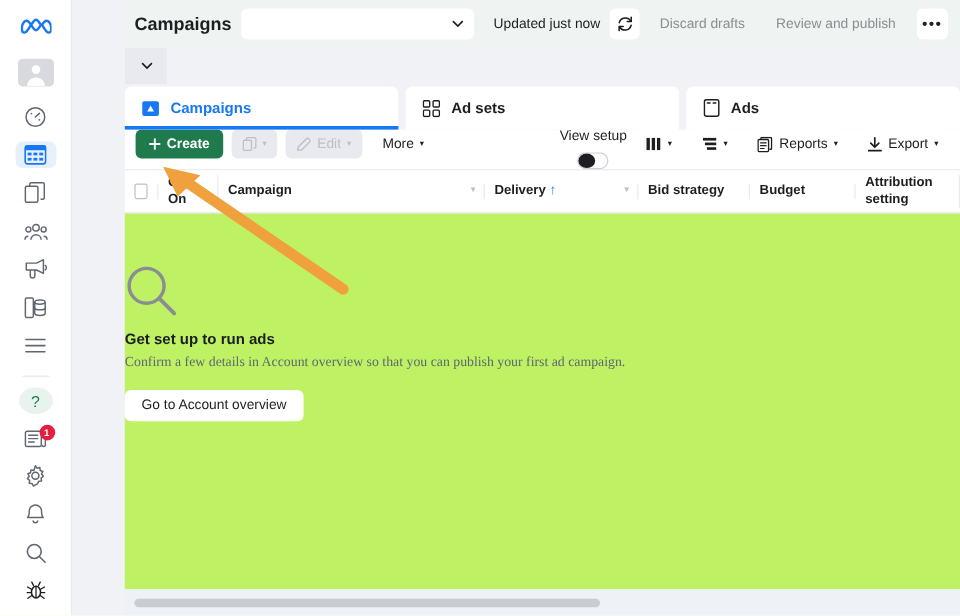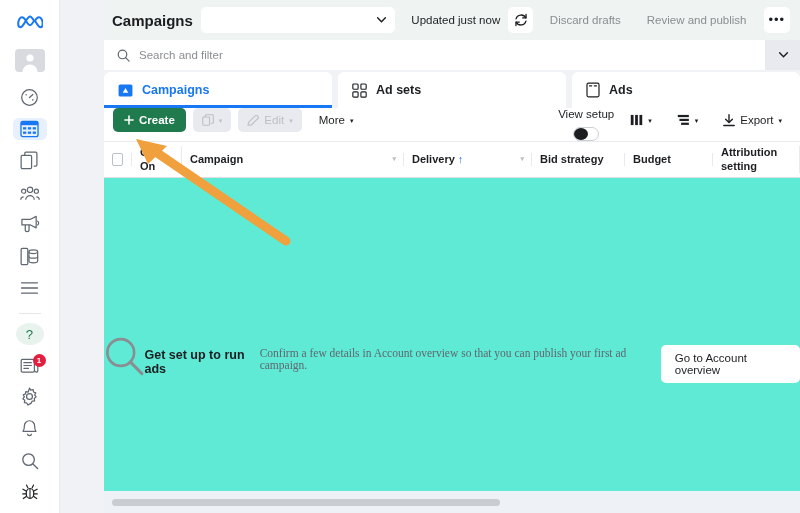--- a/index.html
+++ b/index.html
@@ -287,24 +287,24 @@
     border: 1px solid #bcc0c4;
     border-radius: 2px;
     background: #fff;
   }
   .th .sortarrow { color: #1877f2; font-size: 11px; margin-left: 3px; }
   .th .hdr-caret { position: absolute; right: 7px; font-size: 7px; color: #bcc0c4; }
 
   
   .tbody {
     flex: 1;
-    background: #5eead4;
-    display: flex;
-    flex-direction: row;
-    align-items: center;
+    background: #bef264;
+    display: flex;
+    flex-direction: column;
+    align-items: flex-start;
     justify-content: flex-start;
     padding-top: 42px;
     min-height: 0;
   }
   .empty-title {
     font-size: 12.5px;
     font-weight: bold;
     color: #1c1e21;
     margin-top: 12px;
   }
@@ -315,21 +315,20 @@
     font-family: Liberation Serif, serif;
   }
   .empty-btn {
     margin-top: 17px;
     background: #fff;
     border-radius: 5px;
     font-size: 11.5px;
     color: #1c1e21;
     padding: 7px 14px;
     cursor: pointer;
-    margin-left: 17px;
   }
 
   
   .scrollrow {
     height: 22px;
     background: #eef1f6;
     flex-shrink: 0;
     display: flex;
     align-items: center;
     padding: 0 8px;
@@ -513,27 +512,20 @@
         </svg>
       </div>
 
       <div class="ghost-btn">Discard drafts</div>
       <div class="ghost-btn">Review and publish</div>
 
       <div class="dots-btn">•••</div>
     </div>
 
     <div class="searchrow">
-      <div class="searchbox">
-        <svg width="13" height="13" viewBox="0 0 14 14">
-          <circle cx="5.9" cy="5.9" r="4.6" fill="none" stroke="#606770" stroke-width="1.3"></circle>
-          <path d="M9.3 9.3L13 13" stroke="#606770" stroke-width="1.3" stroke-linecap="round"></path>
-        </svg>
-        <span class="ph">Search and filter</span>
-      </div>
       <div class="daterange">
         <svg width="9" height="6" viewBox="0 0 9 6">
           <path d="M0.6 0.8L4.5 4.8L8.4 0.8" fill="none" stroke="#1c1e21" stroke-width="1.4" stroke-linecap="round"></path>
         </svg>
       </div>
     </div>
 
     <div class="tabs">
       <div class="tab active">
         <svg width="15" height="15" viewBox="0 0 16 16">
@@ -610,20 +602,29 @@
 
       <div class="btn btn-plain">
         <svg width="13" height="12" viewBox="0 0 14 13">
           <rect x="0.8" y="1" width="12" height="2.4" fill="#1c1e21"></rect>
           <rect x="2.6" y="5.2" width="10.2" height="2.4" fill="#1c1e21"></rect>
           <rect x="4.4" y="9.4" width="8.4" height="2.4" fill="#1c1e21"></rect>
         </svg>
         <span class="caret">▾</span>
       </div>
 
+      <div class="btn btn-plain">
+        <svg width="13" height="13" viewBox="0 0 14 14">
+          <rect x="0.8" y="2.4" width="9.4" height="11" rx="1" fill="none" stroke="#1c1e21" stroke-width="1.2"></rect>
+          <path d="M3.3 2.4V1.4a.8.8 0 0 1 .8-.8h8a.8.8 0 0 1 .8.8v9a.8.8 0 0 1-.8.8h-1.1" fill="none" stroke="#1c1e21" stroke-width="1.2"></path>
+          <path d="M3 5.4h5M3 8h5M3 10.5h3.2" stroke="#1c1e21" stroke-width="1.1" stroke-linecap="round"></path>
+        </svg>
+        <span>Reports</span>
+        <span class="caret">▾</span>
+      </div>
 
       <div class="btn btn-plain">
         <svg width="12" height="13" viewBox="0 0 13 14">
           <path d="M6.5 0.8v7.6" stroke="#1c1e21" stroke-width="1.5" stroke-linecap="round"></path>
           <path d="M2.8 5.6l3.7 3.6 3.7-3.6" fill="none" stroke="#1c1e21" stroke-width="1.5" stroke-linecap="round" stroke-linejoin="round"></path>
           <path d="M0.9 12.5h11.2" stroke="#1c1e21" stroke-width="1.6" stroke-linecap="round"></path>
         </svg>
         <span>Export</span>
         <span class="caret">▾</span>
       </div>

